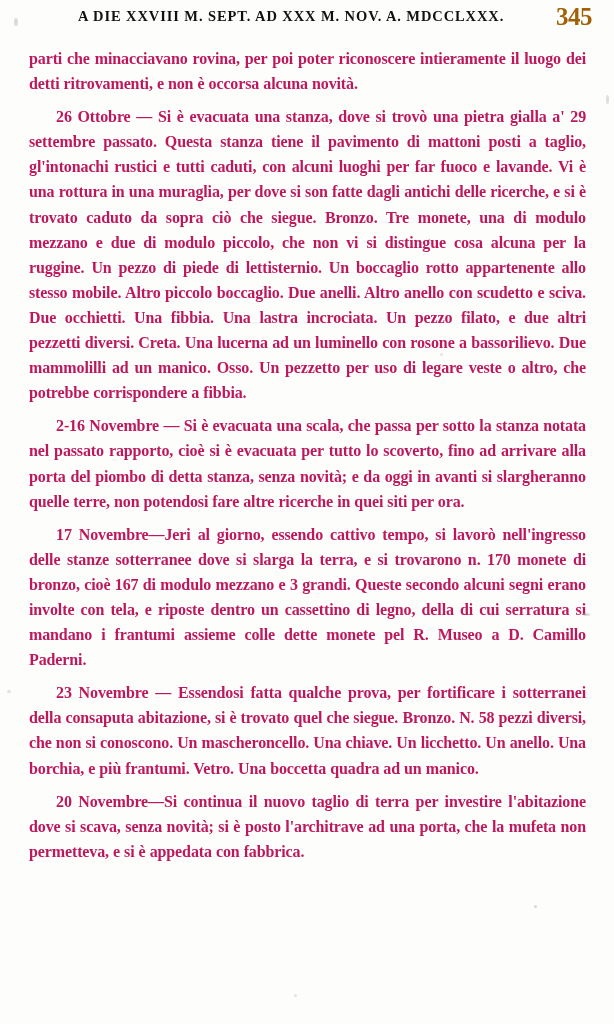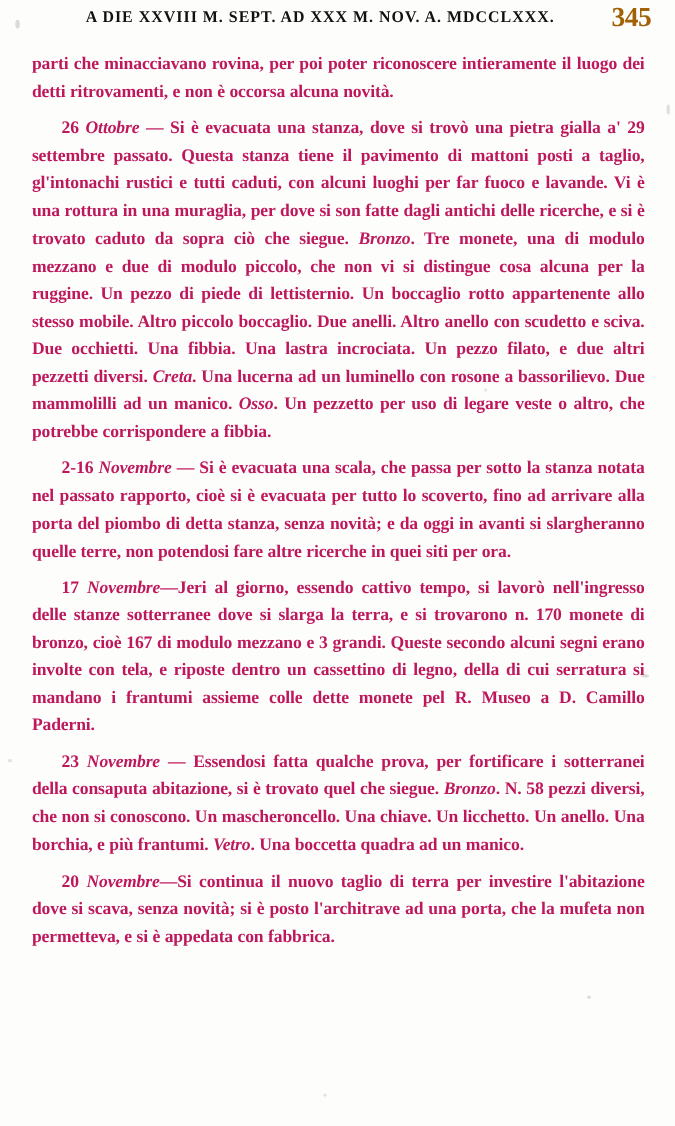--- a/index.html
+++ b/index.html
@@ -65,21 +65,20 @@
     letter-spacing: -0.12px;
     word-spacing: 0.2px;
     color: #be185d;
     hyphens: manual;
     font-stretch: semi-condensed;
   }
   p.para.indent {
     text-indent: 27px;
   }
   .it {
-    font-style: italic;
     font-weight: 600;
   }
   .dash {
     font-style: normal;
   }
   
   .speck {
     position: absolute;
     background: #b9b9b4;
     border-radius: 50%;

